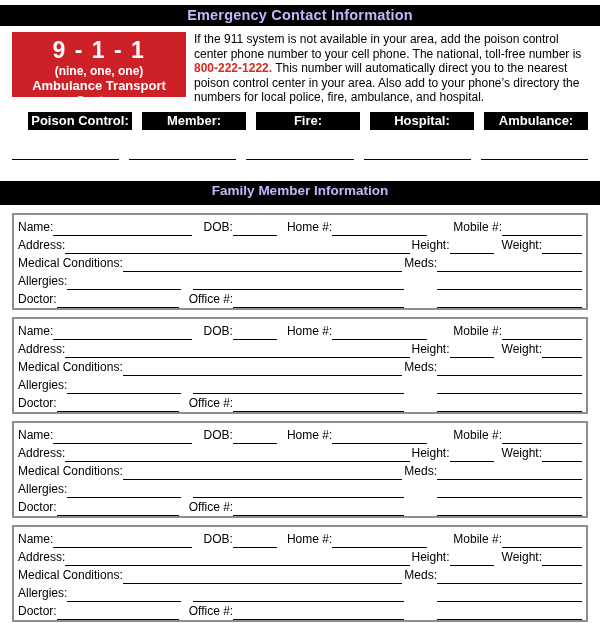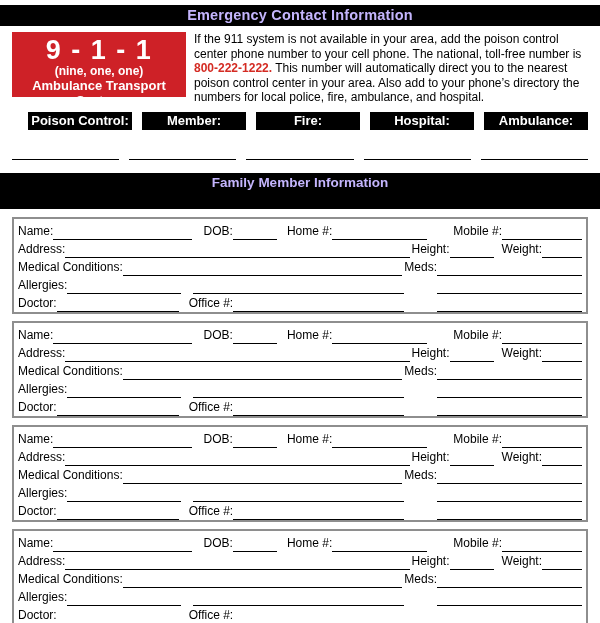--- a/index.html
+++ b/index.html
@@ -3,28 +3,28 @@
 <meta charset="utf-8">
 <style>
   html,body { margin:0; padding:0; }
   body {
     width:600px; height:623px; overflow:hidden;
     background:#ffffff; color:#000;
     font-family:"Liberation Sans","DejaVu Sans",sans-serif;
   }
   .banner { background:#000; color:#c4b5fd; font-weight:700; text-align:center; }
   .banner-top { margin-top:5px; height:21px; line-height:21px; font-size:14.5px; letter-spacing:.2px; }
-  .banner-family { margin-top:13px; height:36px; line-height:20px; font-size:13.5px; }
+  .banner-family { margin-top:21px; height:24px; line-height:20px; font-size:13.5px; }
 
   .intro { display:flex; gap:8px; margin:6px 12px 0; height:65px; }
   .red-card {
     width:174px; box-sizing:border-box; padding-top:5px;
     background:#CE2127; color:#fff; font-weight:700; text-align:center;
   }
-  .card-number { font-size:27px; line-height:27px; letter-spacing:1.5px; }
+  .card-number { font-size:23px; line-height:27px; letter-spacing:1.5px; }
   .card-pron   { font-size:12px; line-height:14px; }
   .card-sub    { font-size:13px; line-height:15px; }
   .intro-text  { flex:1; margin:0; font-size:12px; line-height:14.6px; }
   .phone { color:#D42B23; font-weight:700; }
 
   .contacts-row { display:flex; gap:10px; margin:15px 12px 0;padding-left:16px; }
   .contact-box {
     flex:1; height:18px; line-height:18px;
     background:#000; color:#fff; font-weight:700; font-size:13px; text-align:center;
   }

